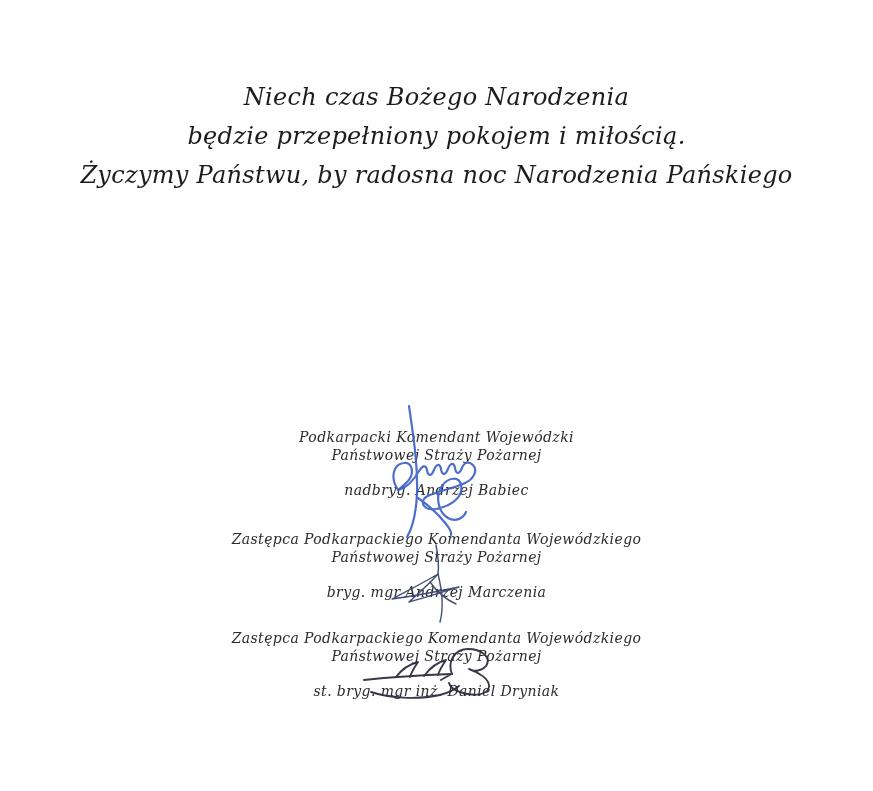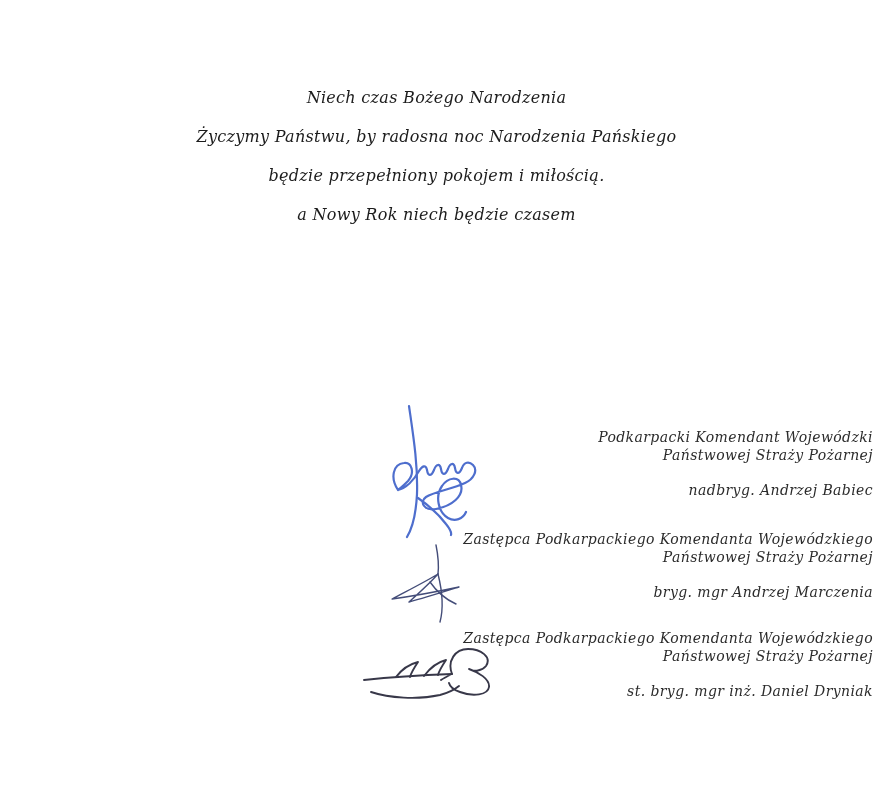--- a/index.html
+++ b/index.html
@@ -23,31 +23,31 @@
   .greeting {
     position: absolute;
     top: 78px;
     left: 0;
     width: 873px;
     text-align: center;
     color: #1c1c1c;
   }
   .gline {
     font-style: italic;
-    font-size: 16px;
+    font-size: 24px;
     line-height: 39px;
     letter-spacing: 0.3px;
     white-space: nowrap;
   }
   
   .sig-block {
     position: absolute;
     left: 0;
     width: 873px;
-    text-align: right;
+    text-align: center;
     color: #2b2b2b;
   }
   .s-title {
     font-style: italic;
     font-size: 14px;
     line-height: 18px;
     letter-spacing: 0.4px;
     white-space: nowrap;
   }
   .s-name {
@@ -79,23 +79,22 @@
   .ink-marczenia{ stroke-width: 1.4; opacity: 0.95; }
   .ink-dryniak  { stroke-width: 1.9; opacity: 0.95; }
 </style>
 </head>
 <body>
 
 <div class="card">
 
   <div class="greeting">
     <div class="gline">Niech czas Bożego Narodzenia</div>
+    <div class="gline">będzie przepełniony pokojem i miłością.</div>
     <div class="gline">Życzymy Państwu, by radosna noc Narodzenia Pańskiego</div>
-    <div class="gline">będzie przepełniony pokojem i miłością.</div>
-    <div class="gline">a Nowy Rok niech będzie czasem</div>
   </div>
 
   <section class="sig-block sig-block-1">
     <div class="s-title">Podkarpacki Komendant Wojewódzki</div>
     <div class="s-title">Państwowej Straży Pożarnej</div>
     <div class="s-name">nadbryg. Andrzej Babiec</div>
   </section>
 
   <section class="sig-block sig-block-2">
     <div class="s-title">Zastępca Podkarpackiego Komendanta Wojewódzkiego</div>

